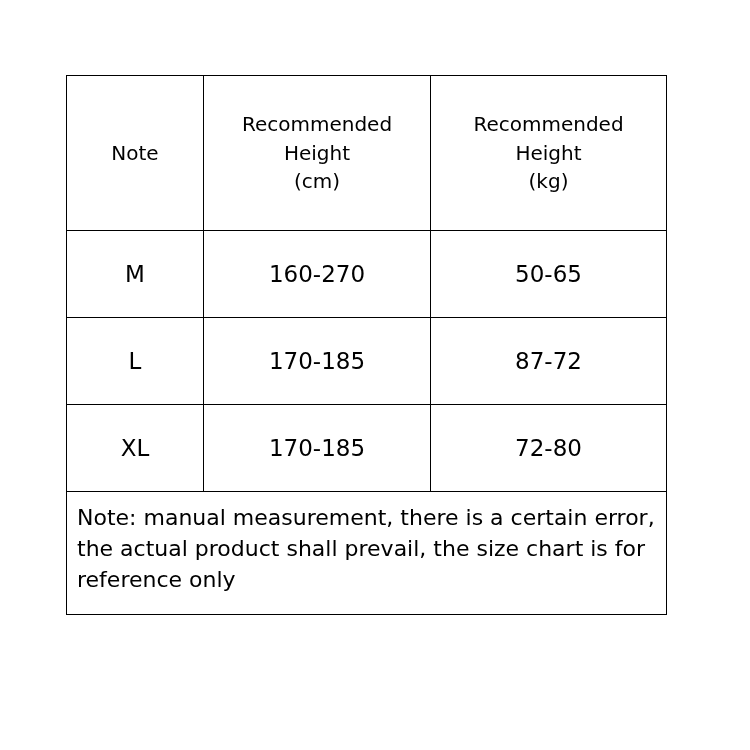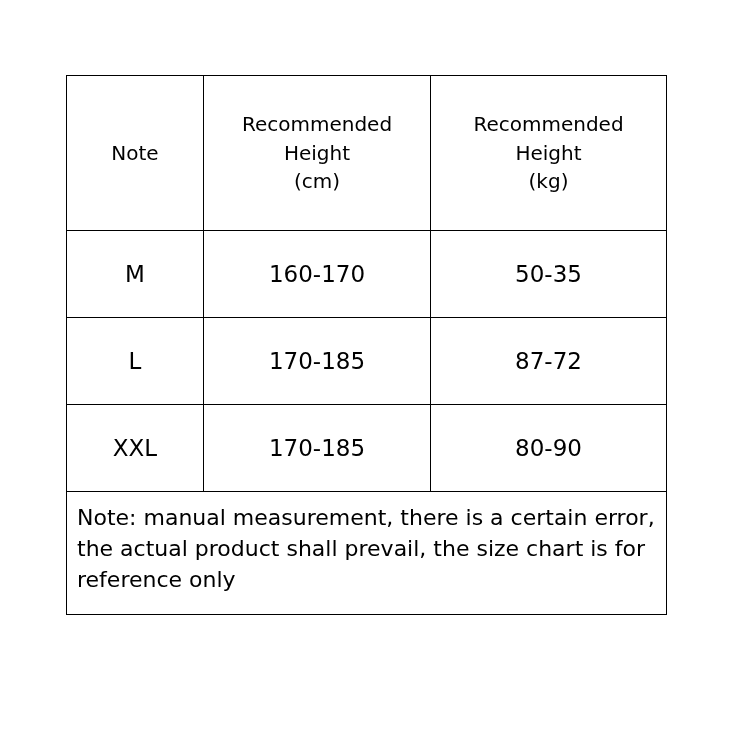--- a/index.html
+++ b/index.html
@@ -94,51 +94,51 @@
             <span>Height</span><br>
             <span>(kg)</span>
           </td>
         </tr>
 
         <tr class="data-row">
           <td>
             <span>M</span>
           </td>
           <td>
-            <span>160-170</span>
+            <span>160-270</span>
           </td>
           <td>
-            <span>50-35</span>
+            <span>50-65</span>
           </td>
         </tr>
 
         <tr class="data-row">
           <td>
             <span>L</span>
           </td>
           <td>
             <span>170-185</span>
           </td>
           <td>
             <span>87-72</span>
           </td>
         </tr>
 
-
         <tr class="data-row">
           <td>
-            <span>XXL</span>
+            <span>XL</span>
           </td>
           <td>
             <span>170-185</span>
           </td>
           <td>
-            <span>80-90</span>
+            <span>72-80</span>
           </td>
         </tr>
+
 
 
         <tr class="note-row">
           <td colspan="3">
             <span class="note-text">Note: manual measurement, there is a certain error, the actual product shall prevail, the size chart is for reference only</span>
           </td>
         </tr>
       </tbody>
     </table>
   </div>

